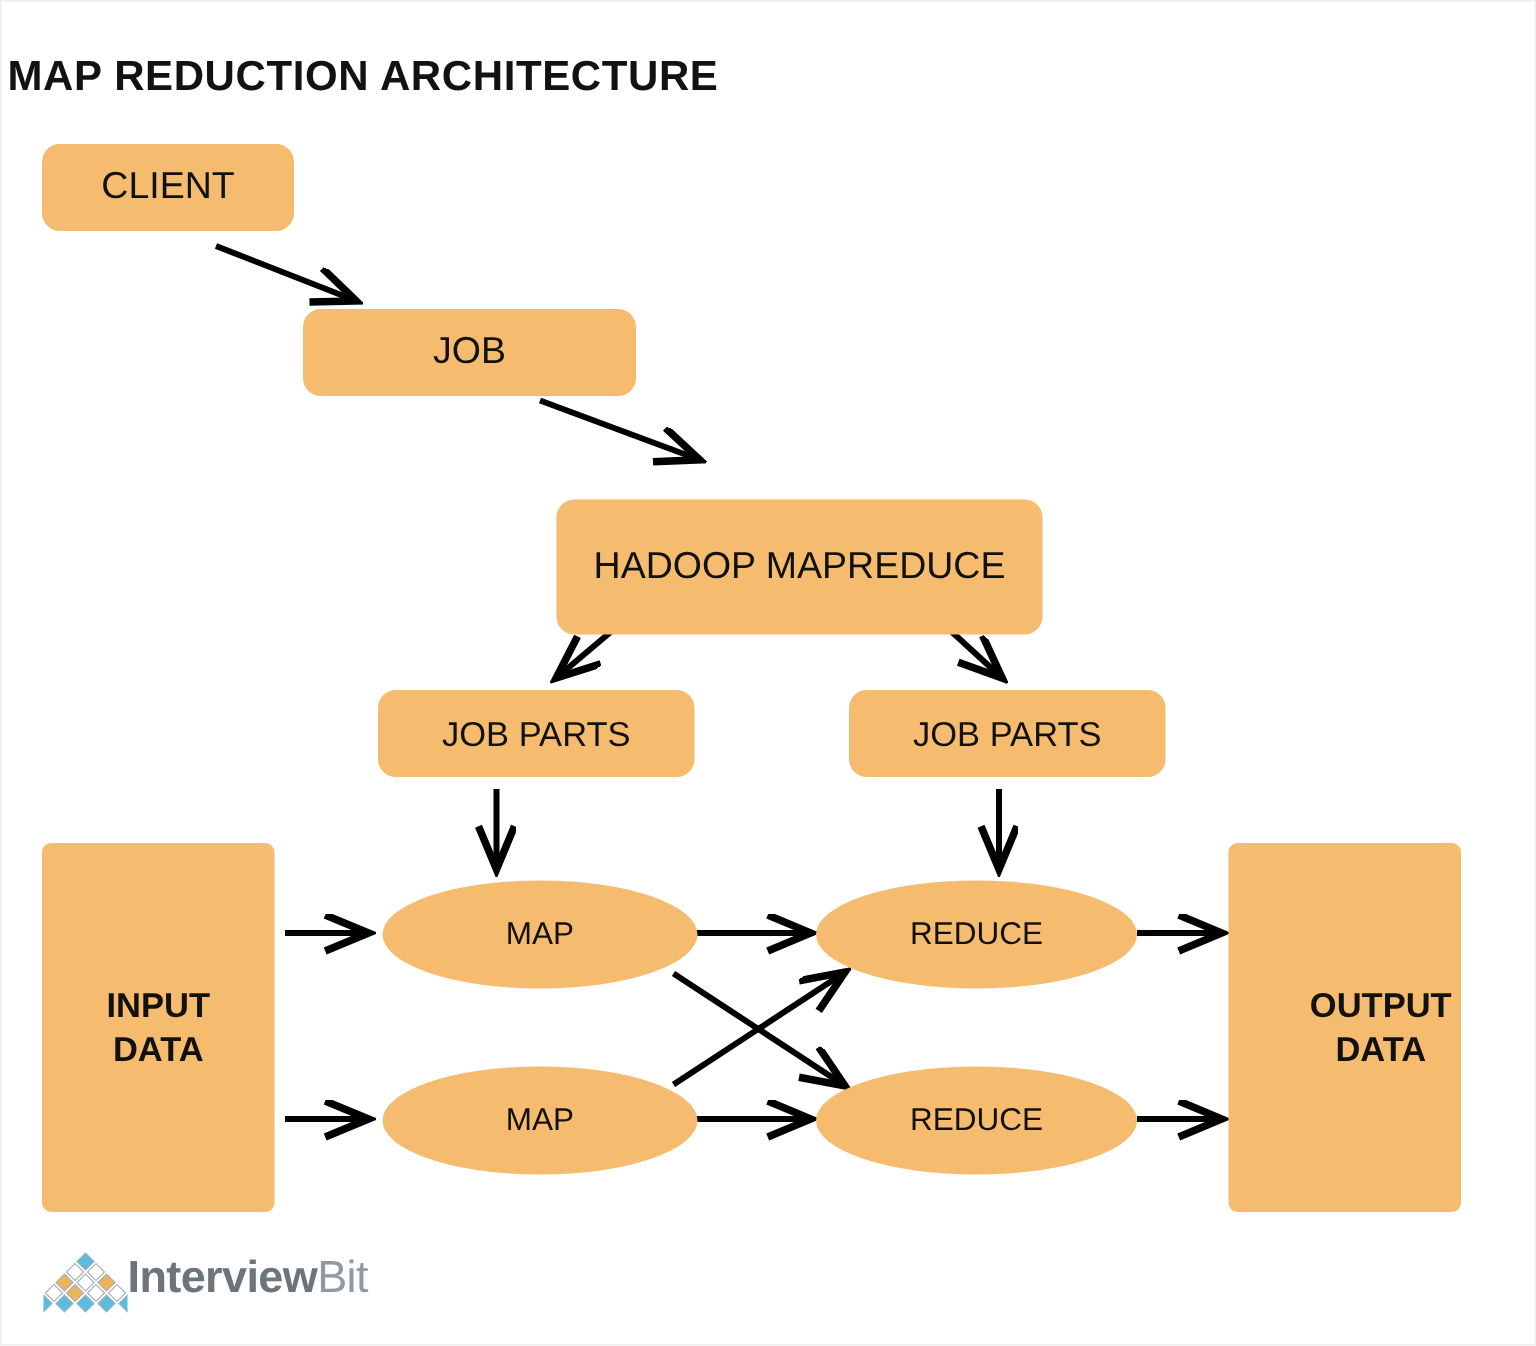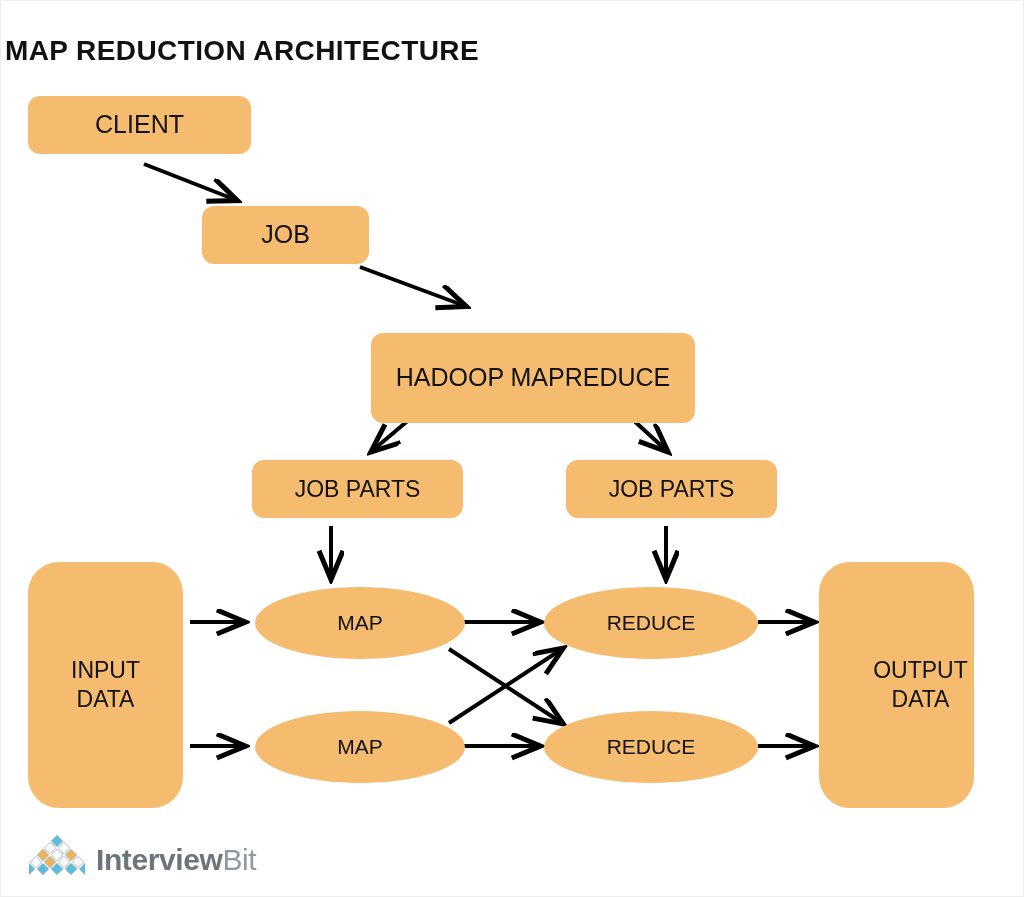--- a/index.html
+++ b/index.html
@@ -39,24 +39,24 @@
     display: flex;
     align-items: center;
     justify-content: center;
     text-align: center;
     line-height: 1.25;
     font-family: "Liberation Sans", sans-serif;
     box-sizing: border-box;
   }
   .node-box { border-radius: 12px; }
   .node-ellipse { border-radius: 50%; text-align: right; }
-  .node-bigbox { border-radius: 31px; }
+  .node-bigbox { border-radius: 6px; font-weight: bold; }
 
-  #node-client   { left: 27px;  top: 95px;  width: 223px; height: 58px;  font-size: 25px; }
-  #node-job      { left: 201px; top: 205px; width: 167px; height: 58px;  font-size: 25px; }
+  #node-client   { left: 27px;  top: 95px;  width: 168px; height: 58px;  font-size: 25px; }
+  #node-job      { left: 201px; top: 205px; width: 222px; height: 58px;  font-size: 25px; }
   #node-master   { left: 370px; top: 312px; width: 324px; height: 90px;  font-size: 25px; margin-top: 20px; }
   #node-jobparts-left  { left: 251px; top: 459px; width: 211px; height: 58px; font-size: 23px; }
   #node-jobparts-right { left: 565px; top: 459px; width: 211px; height: 58px; font-size: 23px; }
   #node-map-top     { left: 254px; top: 586px; width: 210px; height: 72px; font-size: 21px; }
   #node-map-bottom  { left: 254px; top: 710px; width: 210px; height: 72px; font-size: 21px; }
   #node-reduce-top    { left: 543px; top: 586px; width: 214px; height: 72px; font-size: 21px; }
   #node-reduce-bottom { left: 543px; top: 710px; width: 214px; height: 72px; font-size: 21px; }
   #node-input  { left: 27px;  top: 561px; width: 155px; height: 246px; font-size: 23px; }
   #node-output { left: 818px; top: 561px; width: 155px; height: 246px; font-size: 23px; padding-left: 48px; }
 
@@ -66,22 +66,21 @@
     width: 1024px;
     height: 897px;
     pointer-events: none;
   }
 
   #brand {
     position: absolute;
     left: 28px;
     top: 834px;
     display: flex;
-    align-items: flex-end;
-    gap: 11px;
+    align-items: flex-start;
   }
   #brand-logo-mark { display: block; }
   #brand-wordmark {
     font-size: 30px;
     letter-spacing: -0.4px;
     white-space: nowrap;
     font-family: "Liberation Sans", sans-serif;
   }
   .brand-word-strong { color: #6d757c; font-weight: bold; }
   .brand-word-light  { color: #8e9aa3; font-weight: normal; }

